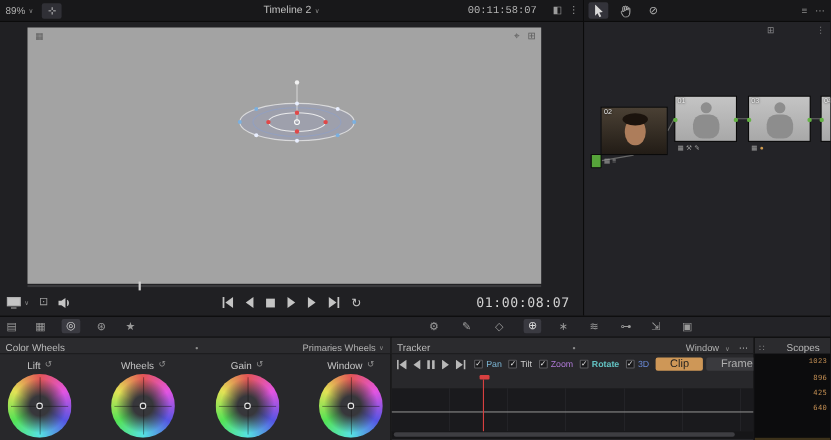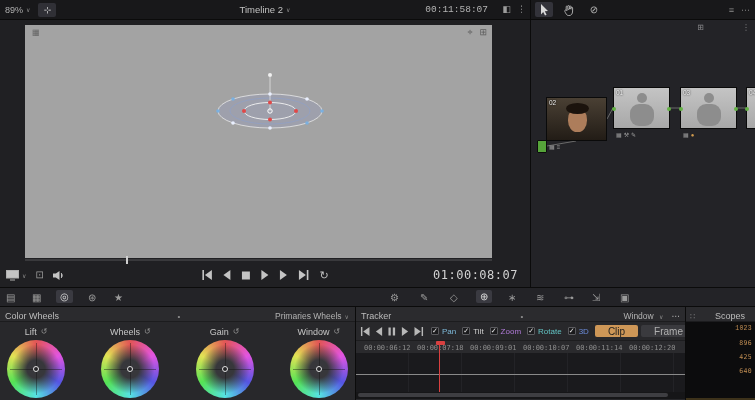--- a/index.html
+++ b/index.html
@@ -438,41 +438,33 @@
       <span class="feature">
         <span class="cb">
             <span>✓</span>
           </span>
         <span class="feat-label" style="color: rgb(176, 122, 216);">Zoom</span>
       </span>
       <span class="feature">
         <span class="cb">
             <span>✓</span>
           </span>
-        <span class="feat-label" style="color: rgb(98, 194, 194);">Rotate</span>
+        <span class="feat-label" style="color: rgb(98, 194, 194); font-weight: bold;">Rotate</span>
       </span>
       <span class="feature">
         <span class="cb">
             <span>✓</span>
           </span>
         <span class="feat-label" style="color: rgb(106, 138, 216);">3D</span>
       </span>
 
       <span class="pill" style="color: rgb(30, 30, 30); background: rgb(206, 151, 87);">Clip</span>
       <span class="pill pill-frame">Frame</span>
     </div>
 
-    <div class="trk-ruler">
-      <span class="ruler-tc mono" style="left:8px">00:00:06:12</span>
-      <span class="ruler-tc mono" style="left:61px">00:00:07:18</span>
-      <span class="ruler-tc mono" style="left:114px">00:00:09:01</span>
-      <span class="ruler-tc mono" style="left:167px">00:00:10:07</span>
-      <span class="ruler-tc mono" style="left:220px">00:00:11:14</span>
-      <span class="ruler-tc mono" style="left:273px">00:00:12:20</span>
-    </div>
 
     <div class="trk-graph">
       <div class="track-line"></div>
     </div>
     <i class="playhead-head" style="background: rgb(216, 64, 64);"></i>
     <i class="playhead-line" style="background: rgb(216, 64, 64);"></i>
 
     <div class="trk-scroll">
       <i class="trk-thumb"></i>
     </div>

